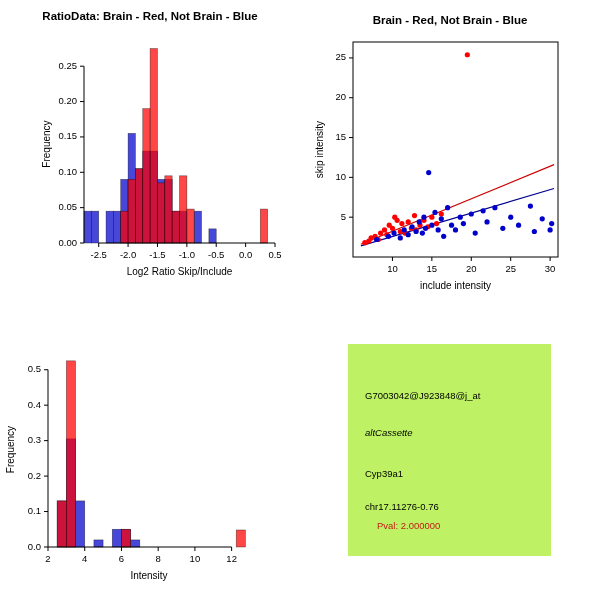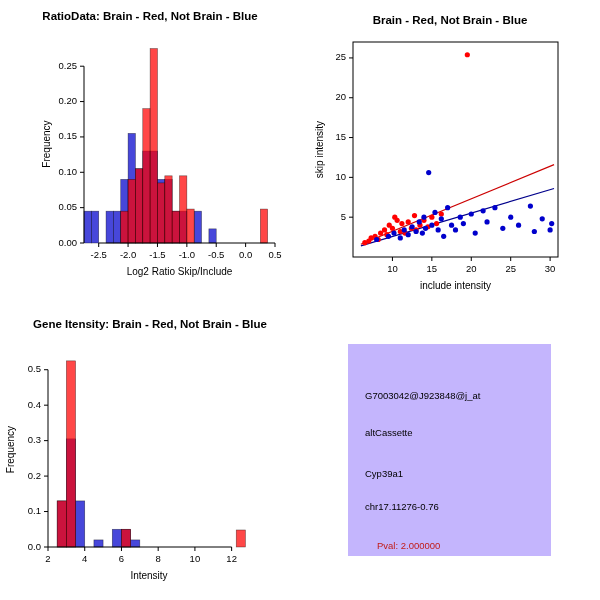--- a/index.html
+++ b/index.html
@@ -29,21 +29,21 @@
     font-family: "Liberation Sans", sans-serif;
   }
   .axis-label {
     font-size: 10px;
   }
   .tick-label {
     font-size: 9.5px;
   }
   .info-box {
     position: absolute;
-    background: #c4b5fd;
+    background: #bef264;
   }
   .info-line {
     position: absolute;
     font-size: 9.5px;
     color: #000000;
     white-space: nowrap;
   }
   .info-line.pval {
     color: #c11b17;
   }
@@ -200,21 +200,20 @@
       <line x1="53" y1="93.74074074074076" x2="49" y2="93.74074074074076" stroke="#000" stroke-width="1"></line>
       <text x="46" y="93.74074074074076" text-anchor="end" dominant-baseline="middle" class="tick-label">20</text>
       <line x1="53" y1="53.925925925925924" x2="49" y2="53.925925925925924" stroke="#000" stroke-width="1"></line>
       <text x="46" y="53.925925925925924" text-anchor="end" dominant-baseline="middle" class="tick-label">25</text>
       <text x="155.5" y="285" text-anchor="middle" class="axis-label">include intensity</text>
       <text x="23" y="145.5" text-anchor="middle" class="axis-label" transform="rotate(-90 23 145.5)">skip intensity</text>
     </svg>
 </div>
 
 <div class="panel" style="left:0px; top:300px; width:300px; height:300px;">
-  <div class="panel-title" style="position:absolute; left:0; top:18px; width:300px;">Gene Itensity: Brain - Red, Not Brain - Blue</div>
   <svg id="svg-gene" width="300" height="300">
       <rect x="57.18" y="200.91" width="9.18" height="46.09" fill="#0000cc" fill-opacity="0.72" stroke="#000000" stroke-width="0.6" stroke-opacity="0.55"></rect>
       <rect x="66.36" y="138.86" width="9.18" height="108.14" fill="#0000cc" fill-opacity="0.72" stroke="#000000" stroke-width="0.6" stroke-opacity="0.55"></rect>
       <rect x="75.55" y="200.91" width="9.18" height="46.09" fill="#0000cc" fill-opacity="0.72" stroke="#000000" stroke-width="0.6" stroke-opacity="0.55"></rect>
       <rect x="93.91" y="239.91" width="9.18" height="7.09" fill="#0000cc" fill-opacity="0.72" stroke="#000000" stroke-width="0.6" stroke-opacity="0.55"></rect>
       <rect x="112.27" y="229.27" width="9.18" height="17.73" fill="#0000cc" fill-opacity="0.72" stroke="#000000" stroke-width="0.6" stroke-opacity="0.55"></rect>
       <rect x="121.45" y="229.27" width="9.18" height="17.73" fill="#0000cc" fill-opacity="0.72" stroke="#000000" stroke-width="0.6" stroke-opacity="0.55"></rect>
       <rect x="130.64" y="239.91" width="9.18" height="7.09" fill="#0000cc" fill-opacity="0.72" stroke="#000000" stroke-width="0.6" stroke-opacity="0.55"></rect>
       <rect x="57.18" y="200.91" width="9.18" height="46.09" fill="#ff0000" fill-opacity="0.72" stroke="#000000" stroke-width="0.6" stroke-opacity="0.55"></rect>
       <rect x="66.36" y="60.86" width="9.18" height="186.14" fill="#ff0000" fill-opacity="0.72" stroke="#000000" stroke-width="0.6" stroke-opacity="0.55"></rect>
@@ -246,17 +245,17 @@
       <text x="41" y="105.18181818181819" text-anchor="end" dominant-baseline="middle" class="tick-label">0.4</text>
       <line x1="48" y1="69.72727272727272" x2="44" y2="69.72727272727272" stroke="#000" stroke-width="1"></line>
       <text x="41" y="69.72727272727272" text-anchor="end" dominant-baseline="middle" class="tick-label">0.5</text>
       <text x="149" y="279" text-anchor="middle" class="axis-label">Intensity</text>
       <text x="14" y="149.5" text-anchor="middle" class="axis-label" transform="rotate(-90 14 149.5)">Frequency</text>
     </svg>
 </div>
 
 <div class="info-box" style="left:348px; top:344px; width:203px; height:212px;">
   <div class="info-line" style="left:17px; top:46px;">G7003042@J923848@j_at</div>
-  <div class="info-line" style="left:17px; top:83px;">altCassette</div>
+  <div class="info-line" style="left:17px; top:83px;font-style:italic;">altCassette</div>
   <div class="info-line" style="left:17px; top:124px;">Cyp39a1</div>
   <div class="info-line" style="left:17px; top:157px;">chr17.11276-0.76</div>
-  <div class="info-line pval" style="left:17px; top:196px;padding-left:12px;">Pval: 2.000000</div>
+  <div class="info-line pval" style="left:17px; top:176px;padding-left:12px;">Pval: 2.000000</div>
 </div>
 
 </body></html>

